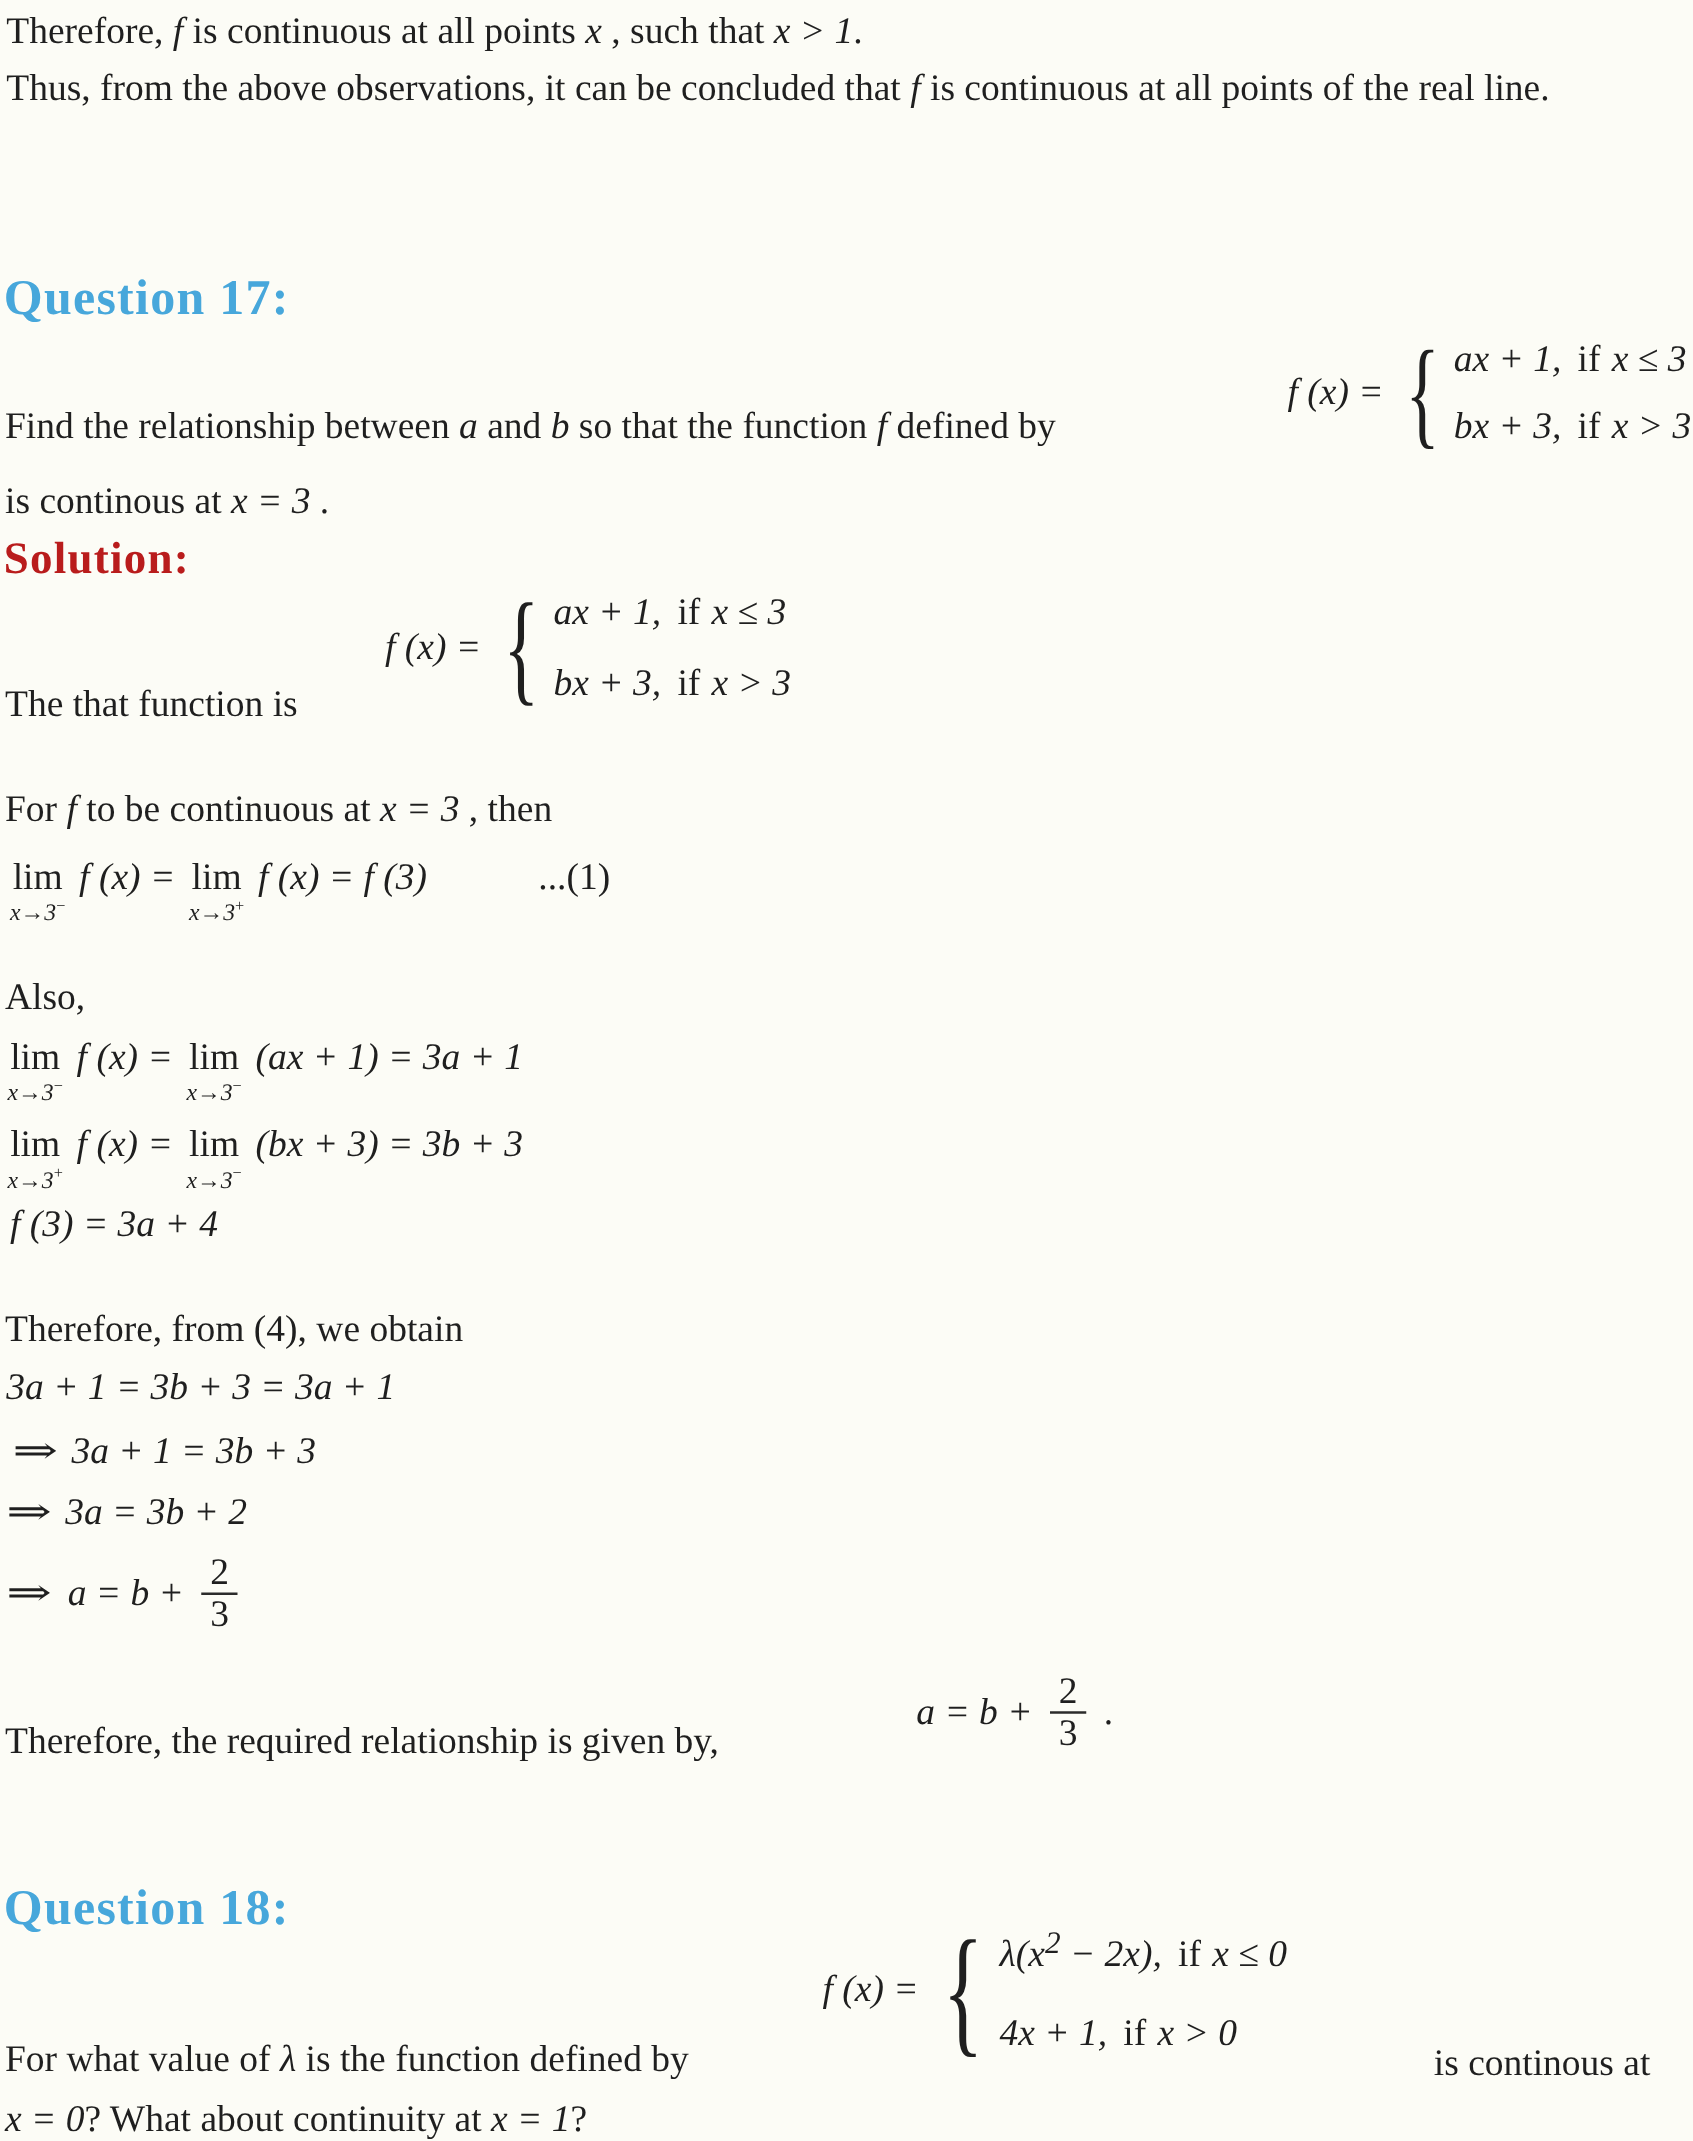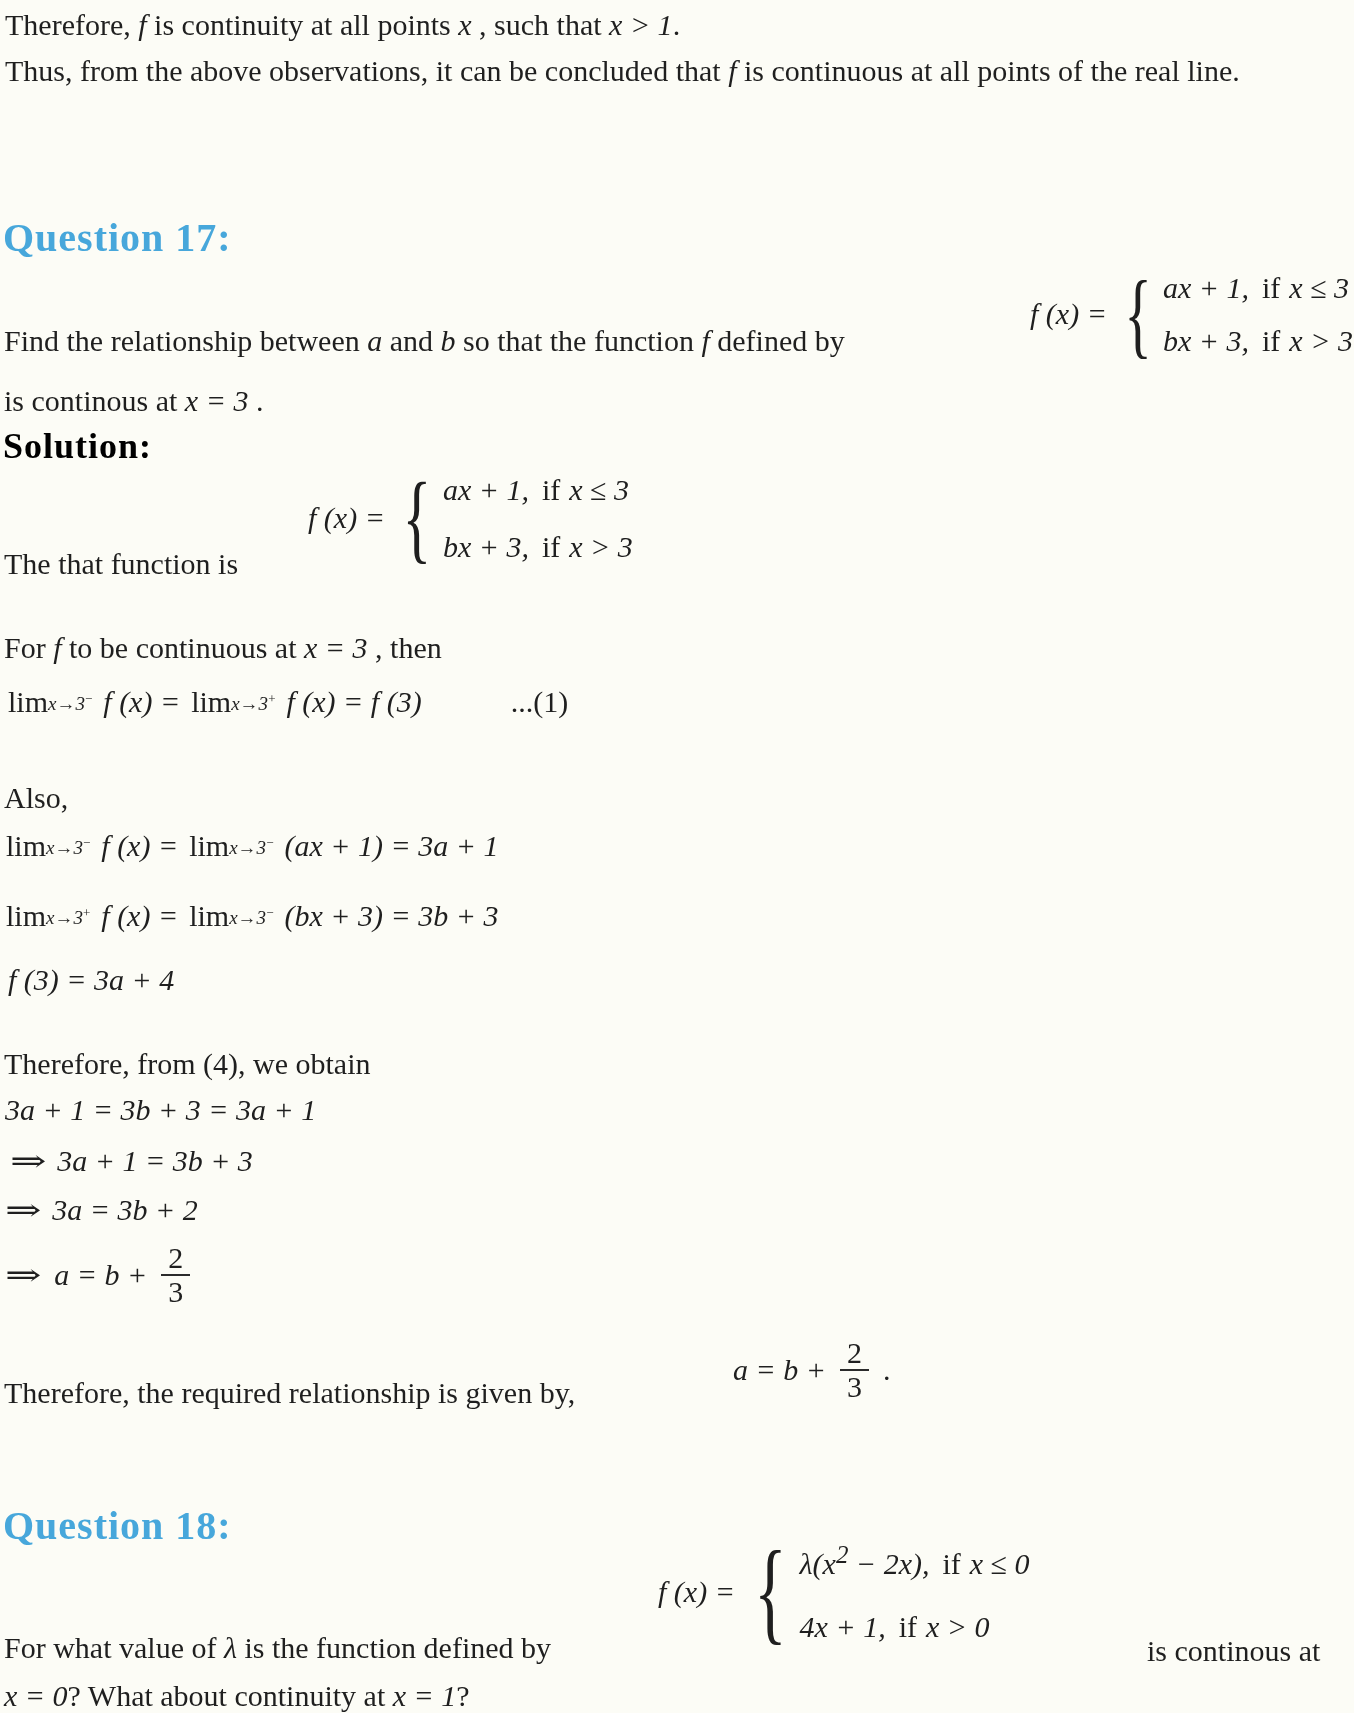--- a/index.html
+++ b/index.html
@@ -6,39 +6,39 @@
   .page{
     position:relative;width:1354px;height:1713px;background:#fcfcf6;
     font-family:"Liberation Serif","DejaVu Serif",serif;
     font-size:30px;color:#1f1f1f;overflow:hidden;line-height:1.2;
   }
   .abs{position:absolute;margin:0;}
   .rm{font-style:normal;}
   .mi{font-style:italic;}
   .para{line-height:1.52;}
   .qhead{font-size:40px;font-weight:bold;color:#47a7db;letter-spacing:1px;line-height:1;}
-  .shead{font-size:36px;font-weight:bold;color:#000000;letter-spacing:1px;line-height:1;}
+  .shead{font-size:36px;font-weight:bold;color:#b91c1c;letter-spacing:1px;line-height:1;}
 
   
   .pw{display:flex;align-items:center;white-space:nowrap;}
   .pw .fx{margin-right:8px;}
   .pw .brace{display:inline-block;line-height:0.92;transform:scaleX(0.6);transform-origin:center;font-weight:400;margin-right:2px;}
   .pw17 .brace{font-size:96px;}
   .pwsol .brace{font-size:100px;}
   .pw18 .brace{font-size:114px;}
   .pw .rows{display:inline-flex;flex-direction:column;}
   .pw17 .rows{gap:20px;}
   .pwsol .rows{gap:24px;}
   .pw18 .rows{gap:30px;}
   .pw .row{line-height:1.1;}
   .pw .if{font-style:normal;margin:0 9px 0 13px;}
 
   
   .eq{white-space:nowrap;}
-  .lim{display:inline-flex;flex-direction:row;align-items:center;}
+  .lim{display:inline-flex;flex-direction:column;align-items:center;}
   .lim .w{line-height:1.05;font-style:normal;}
   .lim .s{font-size:19px;line-height:1;margin-top:3px;font-style:italic;}
   .lim .s sup{font-size:13px;font-style:normal;vertical-align:super;line-height:0;}
   .eq .seg{margin:0 11px;}
   .eq .ref{margin-left:78px;}
 
   
   .arr{display:inline-block;transform:scaleX(1.45);transform-origin:left center;margin-right:22px;font-style:normal;}
   .frow{display:flex;align-items:center;gap:14px;white-space:nowrap;}
   .frow .arr{margin-right:10px;}
@@ -46,21 +46,21 @@
   
   .frac{display:inline-flex;flex-direction:column;align-items:center;}
   .frac .fn{line-height:1.05;padding:0 7px;}
   .frac .fd{line-height:1.05;padding:0 7px;border-top:2px solid #2b2b2b;}
 </style>
 </head>
 <body>
 
 <div class="page">
 
-  <p class="abs para" style="top:2px;left:5px;width:1344px;"><span class="rm">Therefore, </span><span class="mi">f</span><span class="rm"> is continuity at all points </span><span class="mi">x</span><span class="rm"> , such that </span><span class="mi">x &gt; 1</span><span class="rm">.</span></p>
+  <p class="abs para" style="top:2px;left:5px;width:1344px;"><span class="rm">Therefore, </span><span class="mi">f</span><span class="rm"> is continuous at all points </span><span class="mi">x</span><span class="rm"> , such that </span><span class="mi">x &gt; 1</span><span class="rm">.</span></p>
 
   <p class="abs para" style="top:48px;left:5px;width:1346px;"><span class="rm">Thus, from the above observations, it can be concluded that </span><span class="mi">f</span><span class="rm"> is continuous at all points of the real line.</span></p>
 
   <h2 class="abs qhead" style="top:218px;left:3px;">Question 17:</h2>
 
   <div class="abs pw pw17" style="top:270px;left:1030px;">
     <span class="fx mi">f (x) =</span>
     <span class="brace">{</span>
     <span class="rows">
       <span class="row"><span class="mi">ax + 1,</span><span class="if">if</span><span class="mi">x ≤ 3</span></span>

